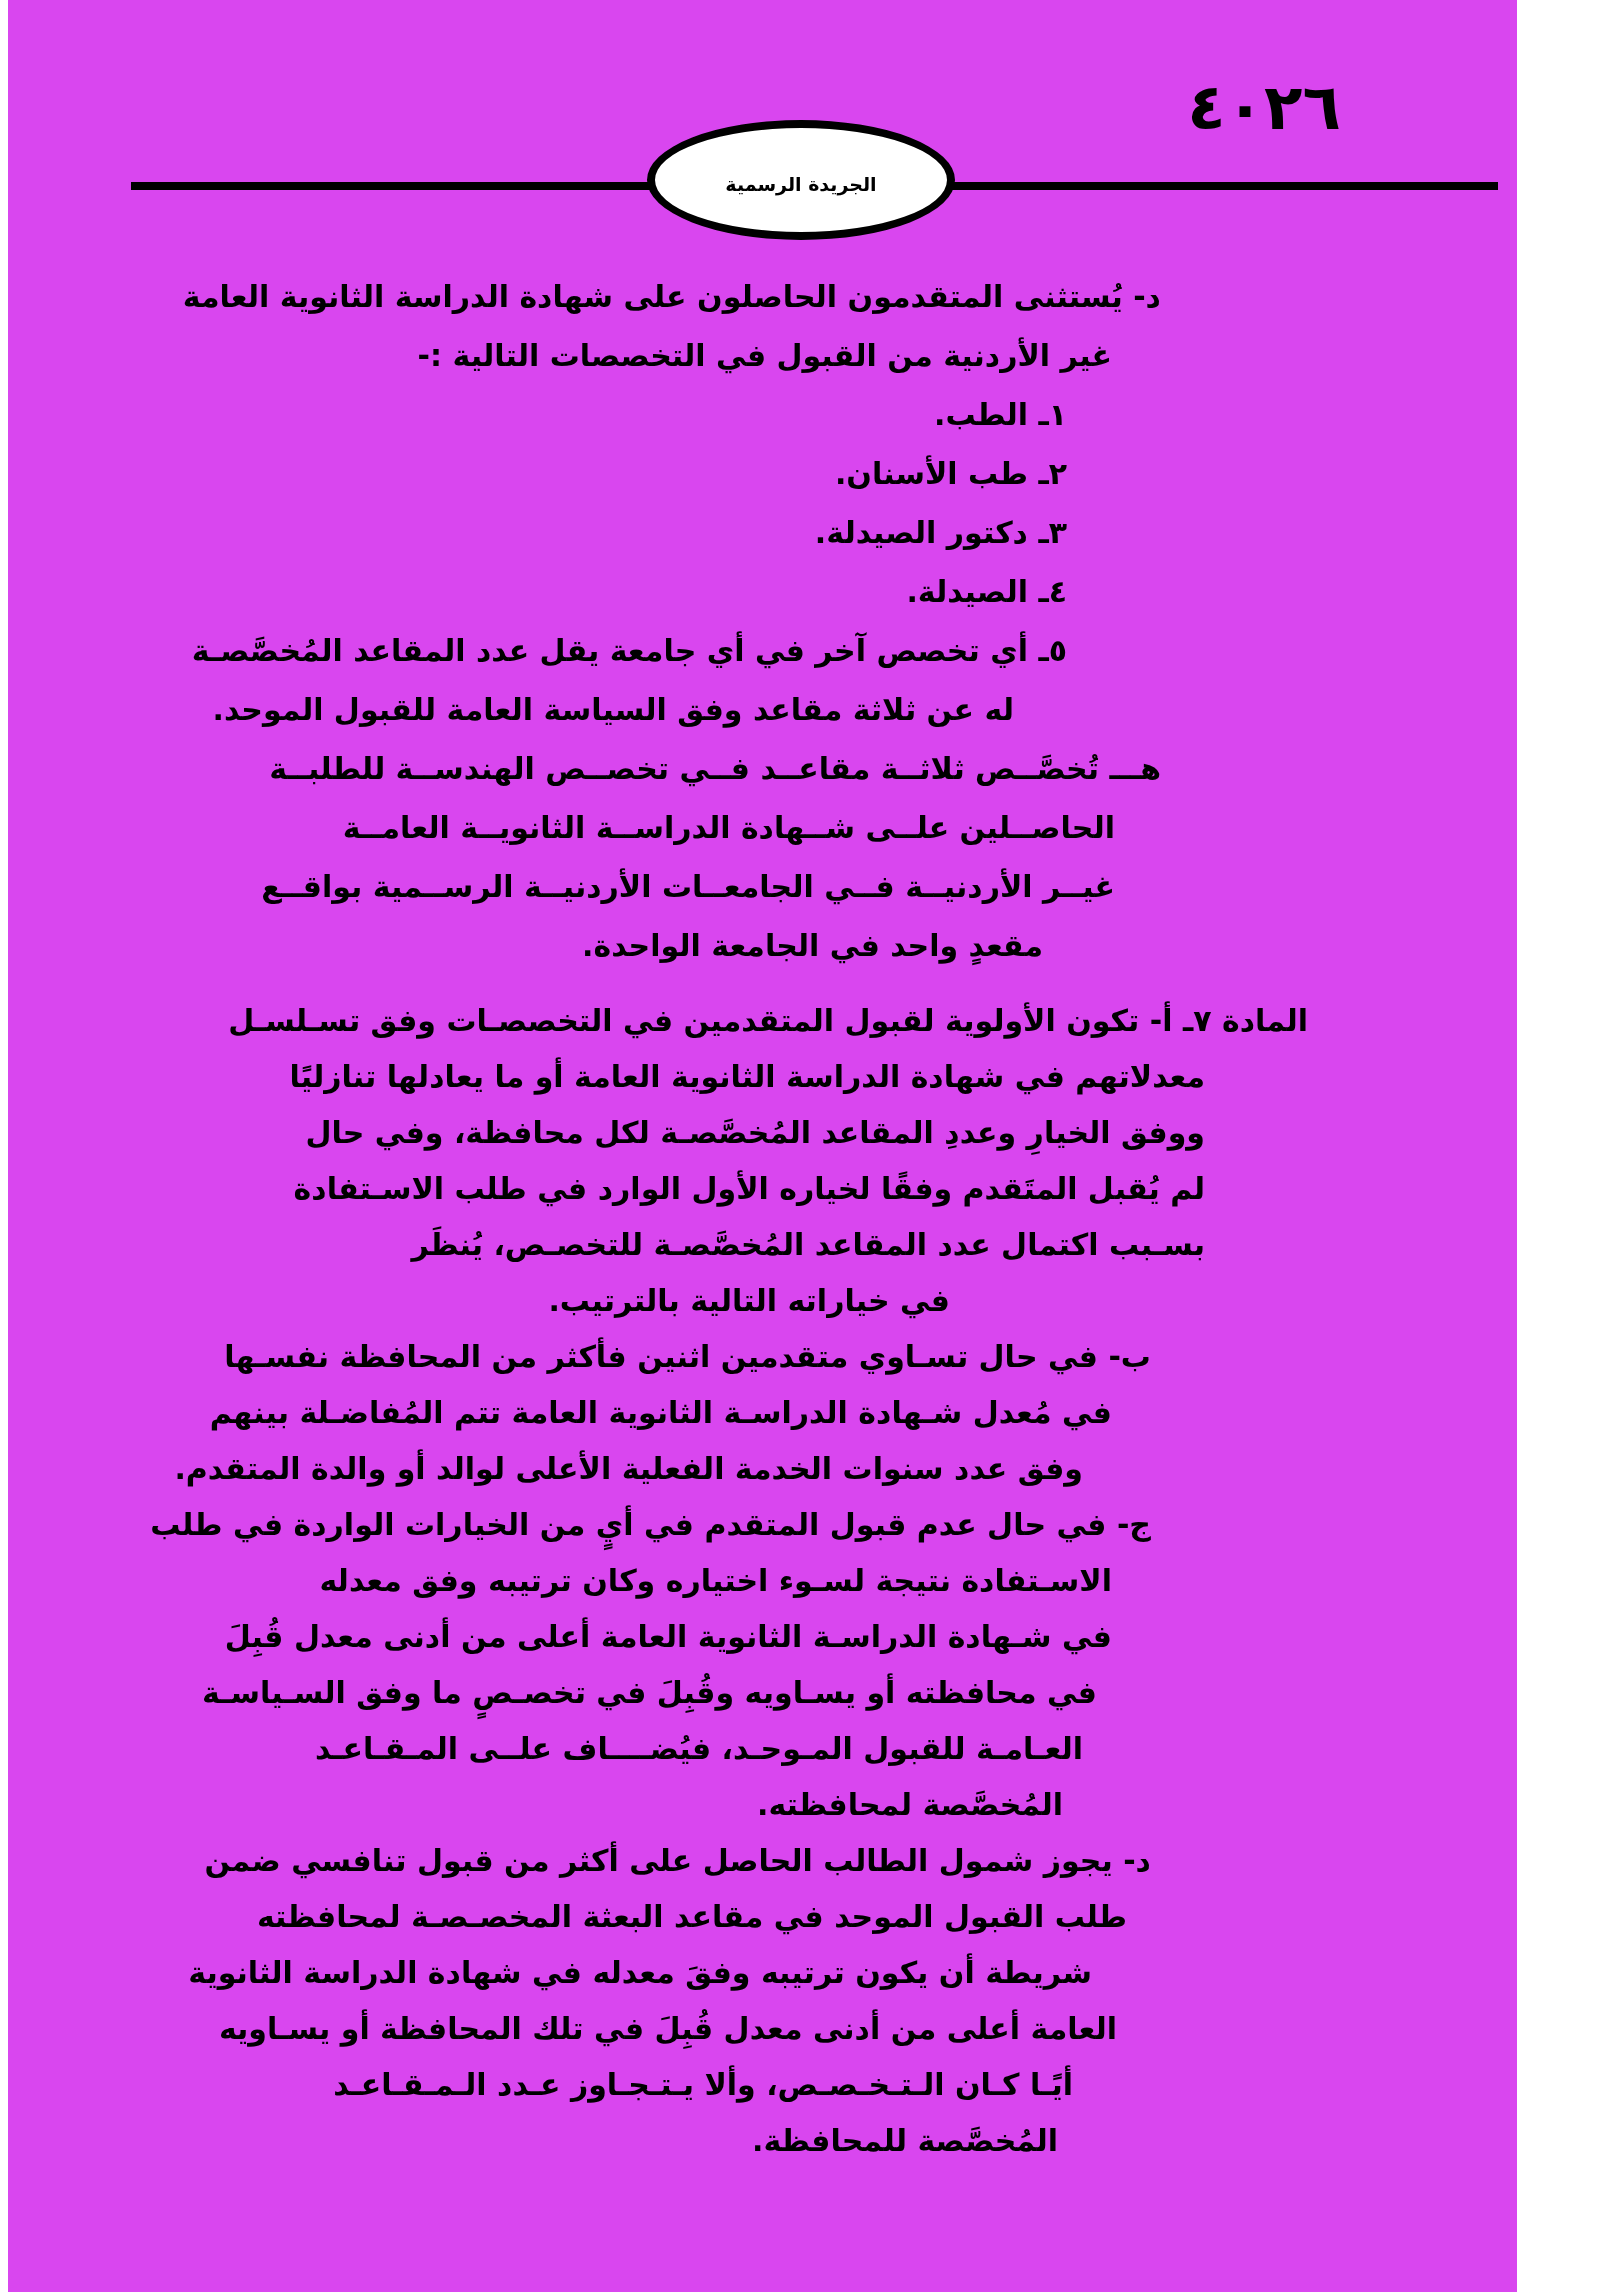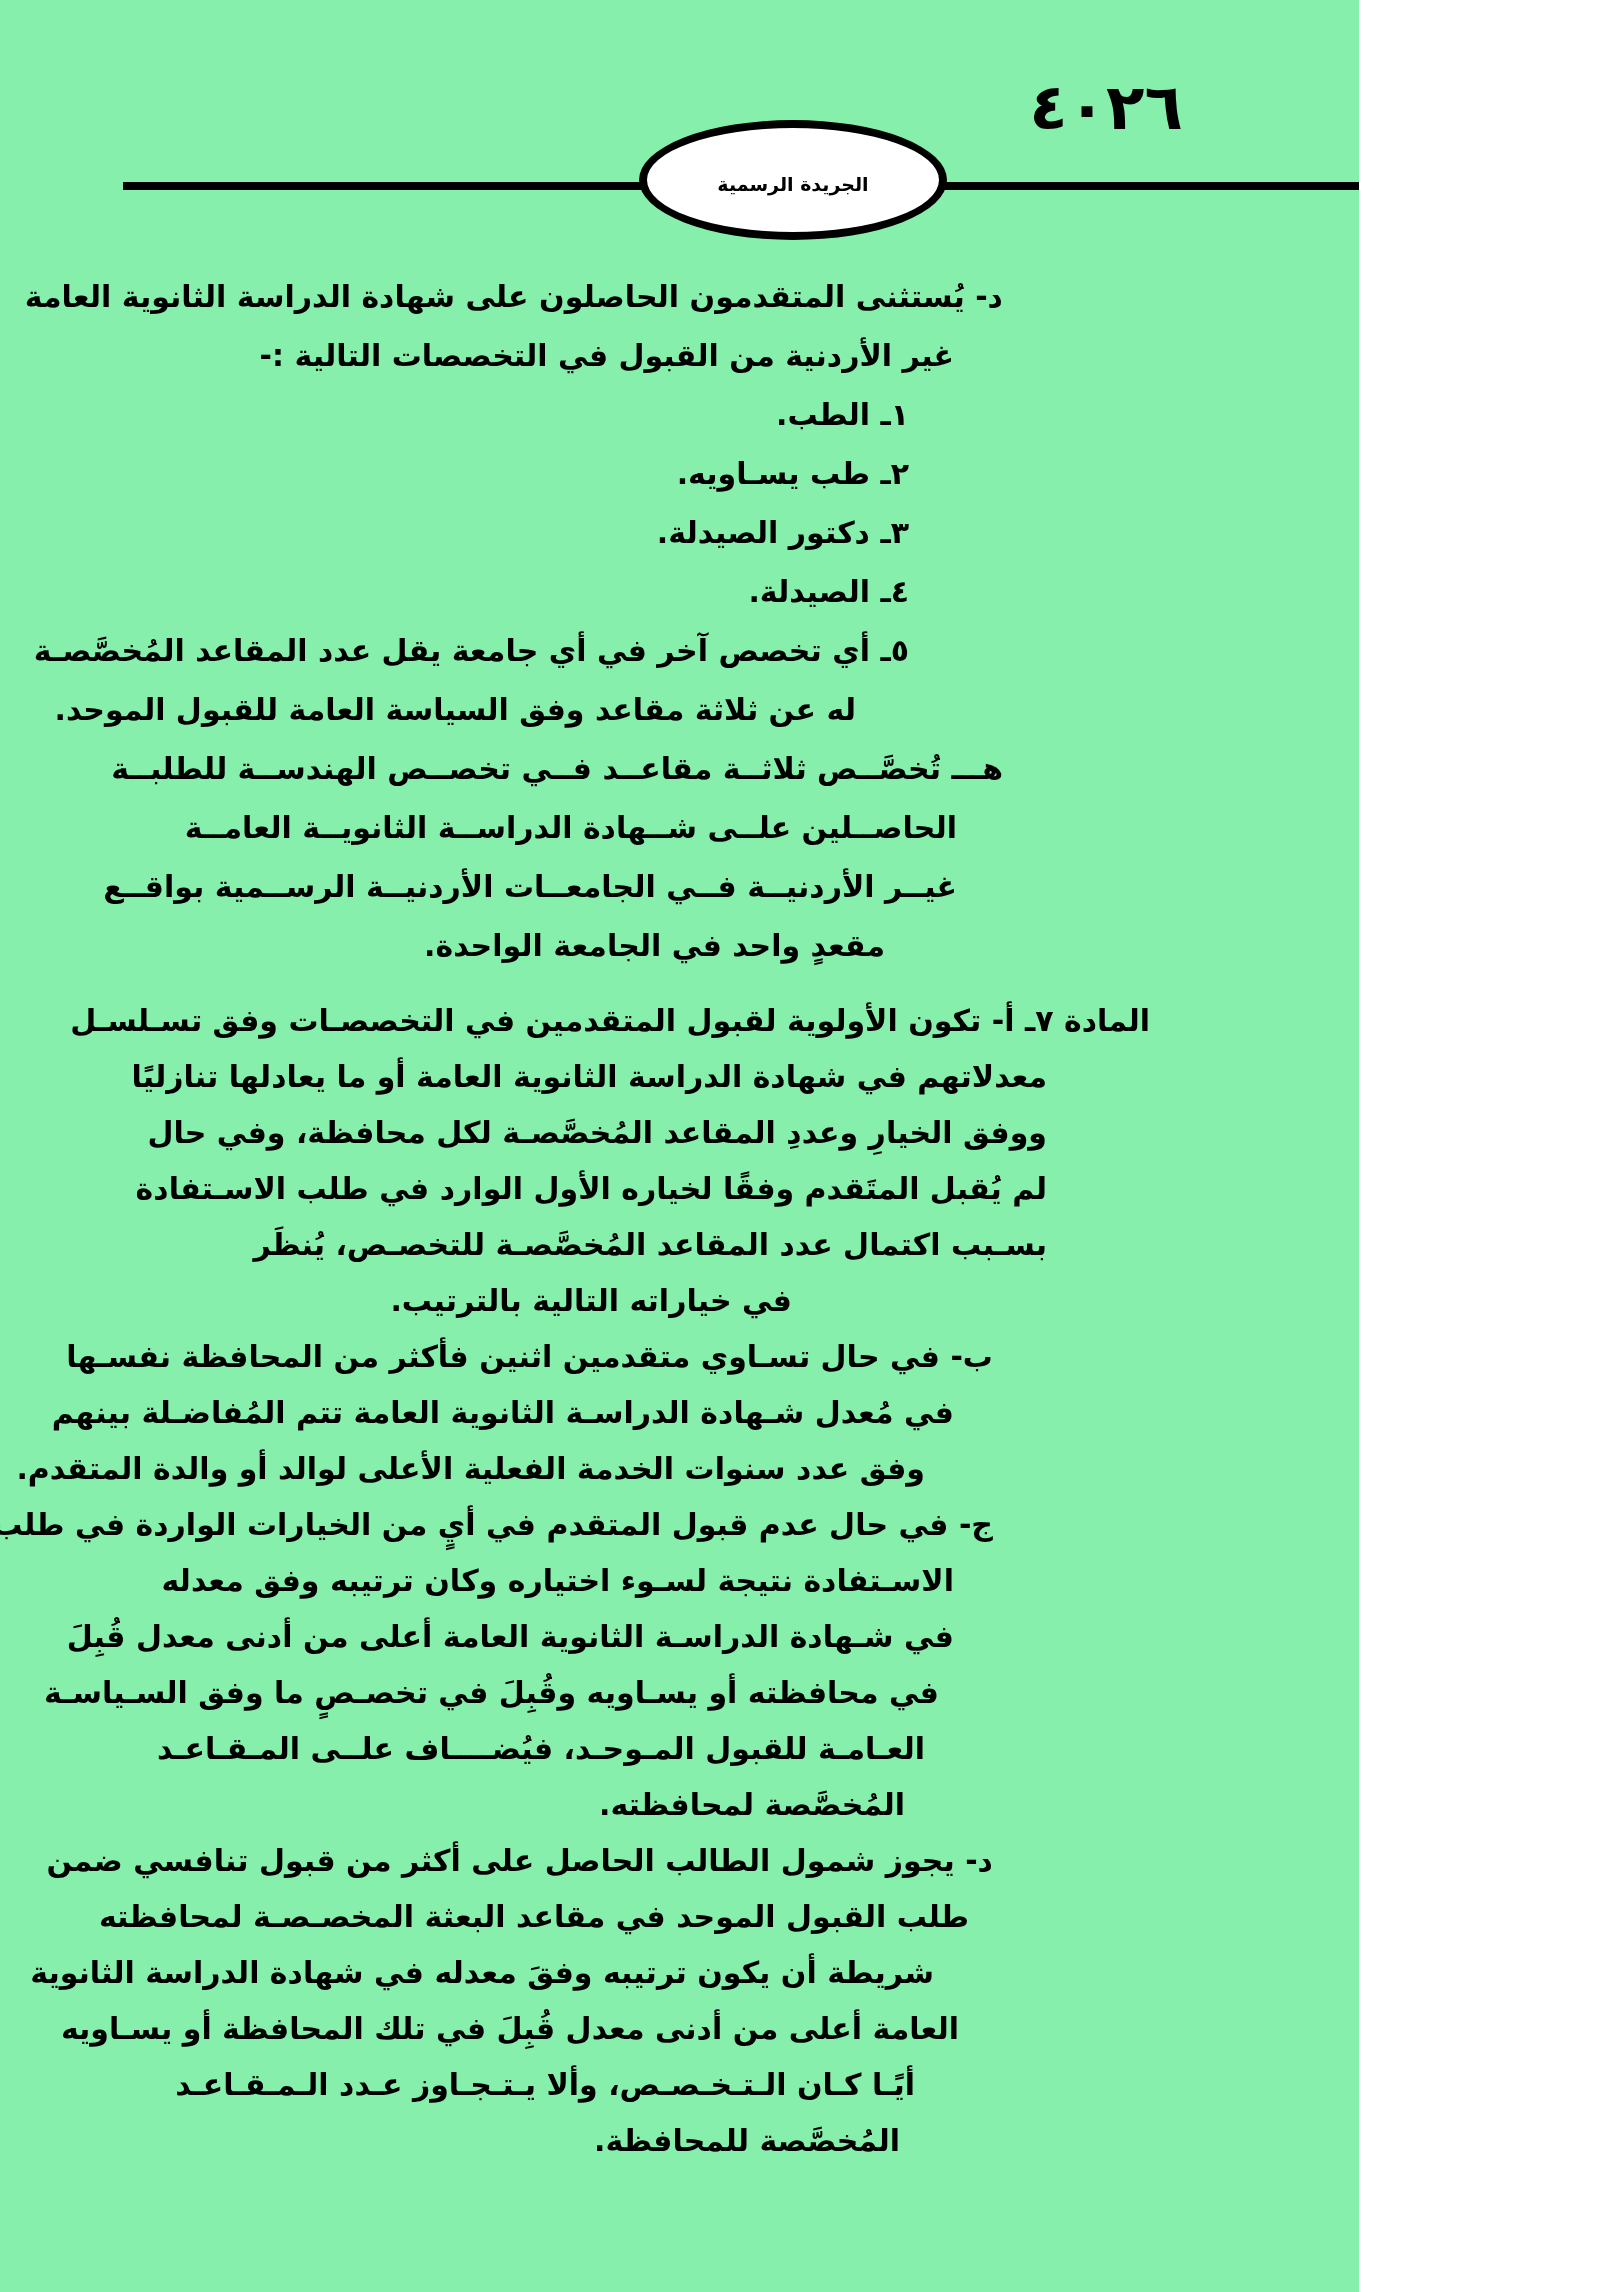--- a/index.html
+++ b/index.html
@@ -1,24 +1,25 @@
 <!DOCTYPE html>
 <html><head>
 <meta charset="utf-8">
 <style>
   html, body { margin: 0; padding: 0; background: #ffffff; }
   .page {
     position: relative;
-    width: 1359px;
+    width: 1509px;
     height: 2293px;
-    background: #86efac;
+    background: #d946ef;
     color: #000;
     font-family: "DejaVu Sans", sans-serif;
     font-weight: bold;
     overflow: hidden;
+    margin-left: 8px;
   }
   
   .page-number {
     position: absolute;
     top: 76px;
     right: 176px;
     font-size: 63px;
     letter-spacing: 13.7px;
     direction: rtl;
     line-height: 1;
@@ -78,21 +79,21 @@
   <div class="header-oval">
     <span>الجريدة الرسمية</span>
   </div>
 
   <div class="doc-body">
 
     <div class="block-a">
       <div class="line" style="margin-right:147px">د- يُستثنى المتقدمون الحاصلون على شهادة الدراسة الثانوية العامة</div>
       <div class="line" style="margin-right:196px">غير الأردنية من القبول في التخصصات التالية :-</div>
       <div class="line" style="margin-right:241px">١ـ الطب.</div>
-      <div class="line" style="margin-right:241px">٢ـ طب يسـاويه.</div>
+      <div class="line" style="margin-right:241px">٢ـ طب الأسنان.</div>
       <div class="line" style="margin-right:241px">٣ـ دكتور الصيدلة.</div>
       <div class="line" style="margin-right:241px">٤ـ الصيدلة.</div>
       <div class="line" style="margin-right:241px">٥ـ أي تخصص آخر في أي جامعة يقل عدد المقاعد المُخصَّصـة</div>
       <div class="line" style="margin-right:294px">له عن ثلاثة مقاعد وفق السياسة العامة للقبول الموحد.</div>
 
       <div class="line" style="margin-right:147px">هـــ تُخصَّــص ثلاثــة مقاعــد فــي تخصــص الهندســة للطلبــة</div>
       <div class="line" style="margin-right:193px">الحاصــلين علــى شــهادة الدراســة الثانويــة العامــة</div>
       <div class="line" style="margin-right:193px">غيــر الأردنيــة فــي الجامعــات الأردنيــة الرســمية بواقــع</div>
       <div class="line" style="margin-right:265px">مقعدٍ واحد في الجامعة الواحدة.</div>
     </div>

